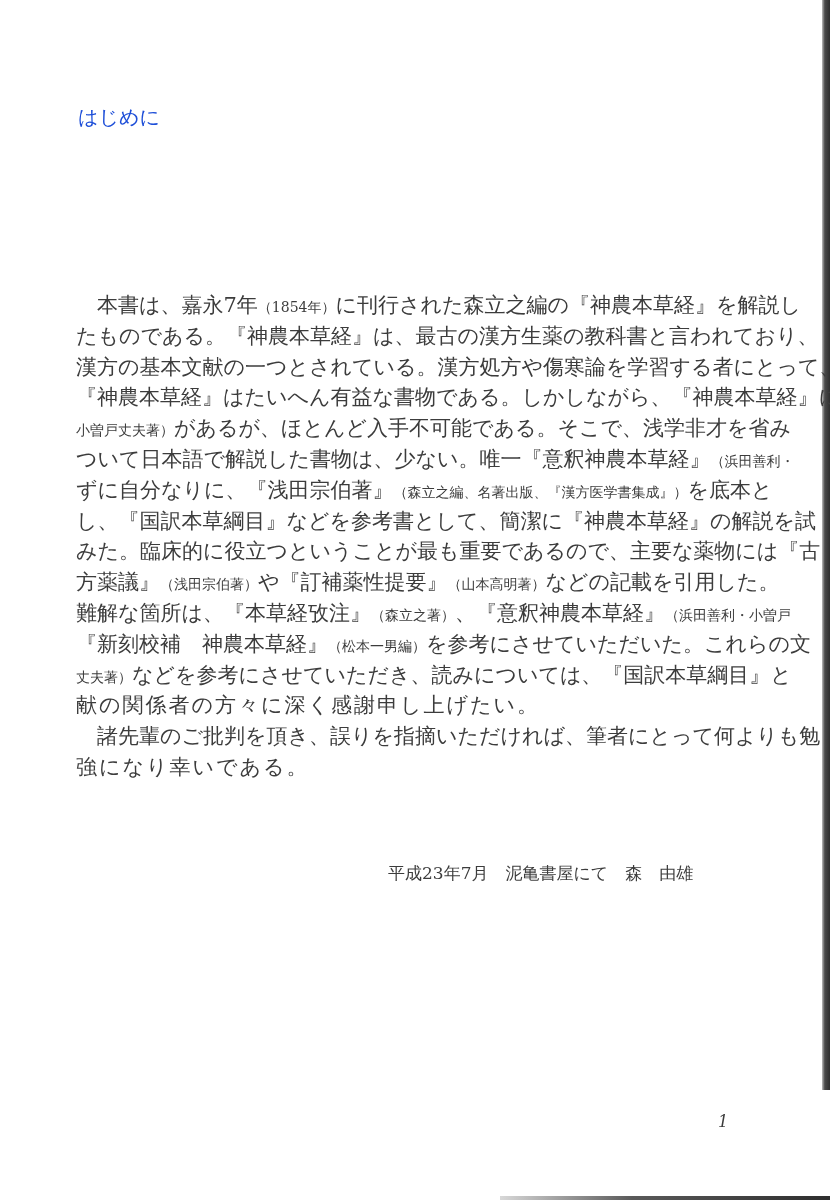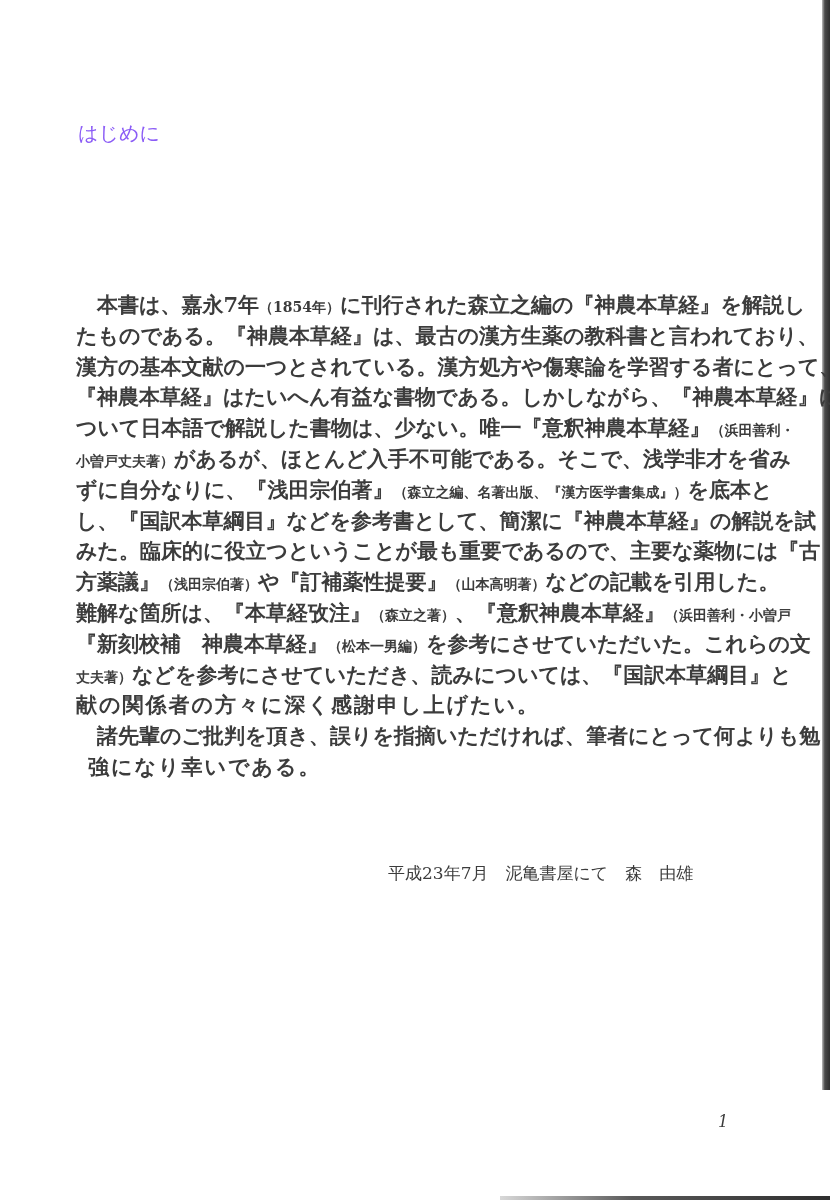--- a/index.html
+++ b/index.html
@@ -29,41 +29,40 @@
     }
     .edge-bottom {
       position: absolute;
       left: 500px; bottom: 0;
       width: 330px; height: 4px;
       background: linear-gradient(to right, #d8d8d8 0%, #5a5a5a 40%, #2e2e2e 100%);
     }
     .title {
       position: absolute;
       left: 78px;
-      top: 120px;
+      top: 104px;
       font-size: 20px;
       line-height: 26px;
       letter-spacing: 0px;
-      color: #8b5cf6;
+      color: #1d4ed8;
       white-space: nowrap;
     }
     .body-text {
       position: absolute;
       left: 76px;
       top: 290px;
       width: 694px;
     }
     .line {
       height: 30.8px;
       line-height: 30.8px;
       font-size: 21px;
       white-space: nowrap;
       color: #3c3c3c;
       overflow: visible;
-      font-weight: bold;
     }
     .line .small {
       font-size: 14px;
     }
     .signature {
       position: absolute;
       left: 388px;
       top: 860px;
       font-size: 17px;
       line-height: 26px;
@@ -86,30 +85,30 @@
   <div class="edge-right"></div>
   <div class="edge-bottom"></div>
 
   <div class="title">はじめに</div>
 
   <div class="body-text" id="body-text">
       <div class="line"><span>　本書は、嘉永7年</span><span class="small">（1854年）</span><span>に刊行された森立之編の『神農本草経』を解説し</span></div>
       <div class="line"><span>たものである。『神農本草経』は、最古の漢方生薬の教科書と言われており、</span></div>
       <div class="line"><span>漢方の基本文献の一つとされている。漢方処方や傷寒論を学習する者にとって、</span></div>
       <div class="line"><span>『神農本草経』はたいへん有益な書物である。しかしながら、『神農本草経』に</span></div>
+      <div class="line"><span class="small">小曽戸丈夫著）</span><span>があるが、ほとんど入手不可能である。そこで、浅学非才を省み</span></div>
       <div class="line"><span>ついて日本語で解説した書物は、少ない。唯一『意釈神農本草経』</span><span class="small">（浜田善利・</span></div>
-      <div class="line"><span class="small">小曽戸丈夫著）</span><span>があるが、ほとんど入手不可能である。そこで、浅学非才を省み</span></div>
       <div class="line"><span>ずに自分なりに、『浅田宗伯著』</span><span class="small">（森立之編、名著出版、『漢方医学書集成』）</span><span>を底本と</span></div>
       <div class="line"><span>し、『国訳本草綱目』などを参考書として、簡潔に『神農本草経』の解説を試</span></div>
       <div class="line"><span>みた。臨床的に役立つということが最も重要であるので、主要な薬物には『古</span></div>
       <div class="line"><span>方薬議』</span><span class="small">（浅田宗伯著）</span><span>や『訂補薬性提要』</span><span class="small">（山本高明著）</span><span>などの記載を引用した。</span></div>
       <div class="line"><span>難解な箇所は、『本草経攷注』</span><span class="small">（森立之著）</span><span>、『意釈神農本草経』</span><span class="small">（浜田善利・小曽戸</span></div>
       <div class="line"><span>『新刻校補　神農本草経』</span><span class="small">（松本一男編）</span><span>を参考にさせていただいた。これらの文</span></div>
       <div class="line"><span class="small">丈夫著）</span><span>などを参考にさせていただき、読みについては、『国訳本草綱目』と</span></div>
       <div class="line" style="letter-spacing: 2px;"><span>献の関係者の方々に深く感謝申し上げたい。</span></div>
       <div class="line"><span>　諸先輩のご批判を頂き、誤りを指摘いただければ、筆者にとって何よりも勉</span></div>
-      <div class="line" style="letter-spacing: 2px; margin-left: 12px;"><span>強になり幸いである。</span></div>
+      <div class="line" style="letter-spacing: 2px;"><span>強になり幸いである。</span></div>
     </div>
 
   <div class="signature"><span>平成23年7月</span><span>　</span><span>泥亀書屋にて</span><span>　</span><span>森　由雄</span></div>
 
   <div class="page-number">1</div>
 </div>
 
 </body></html>

